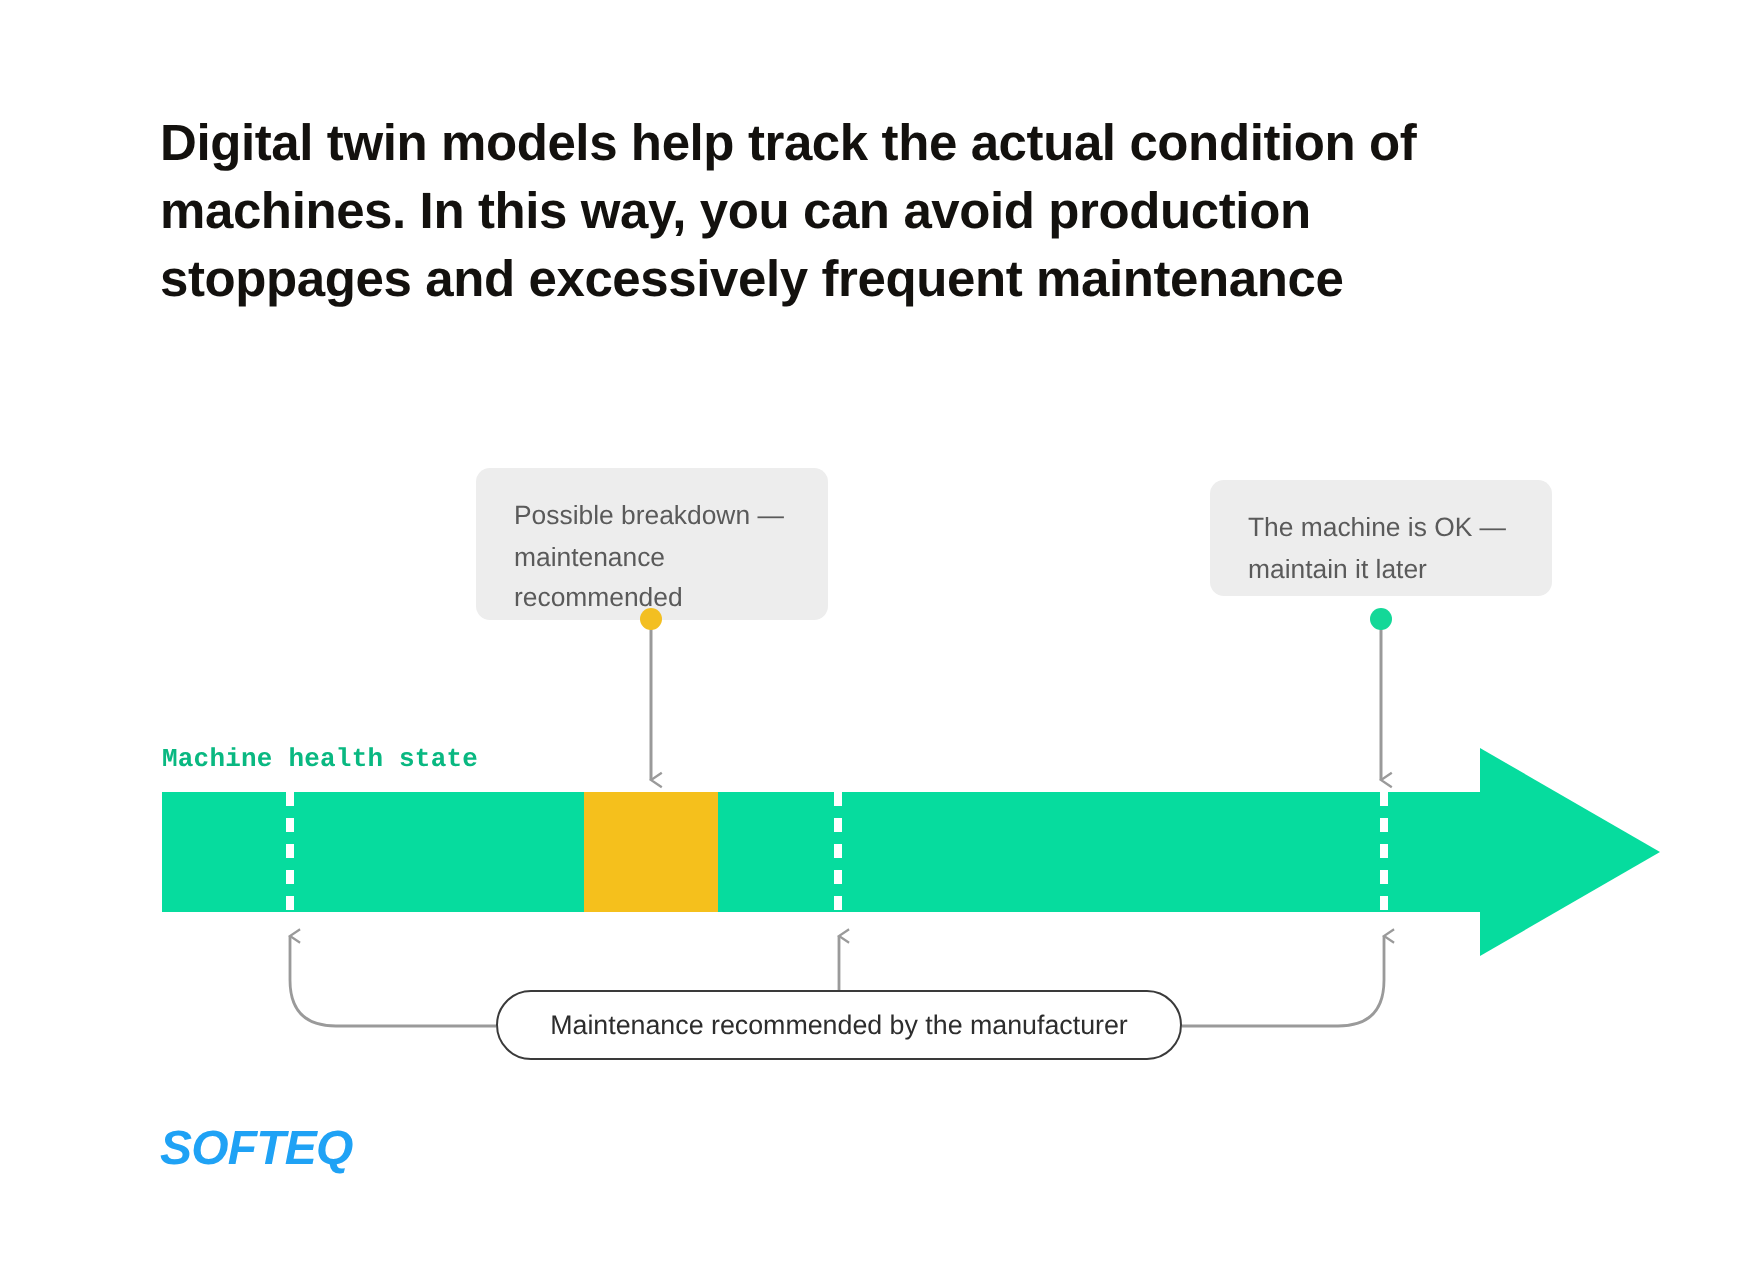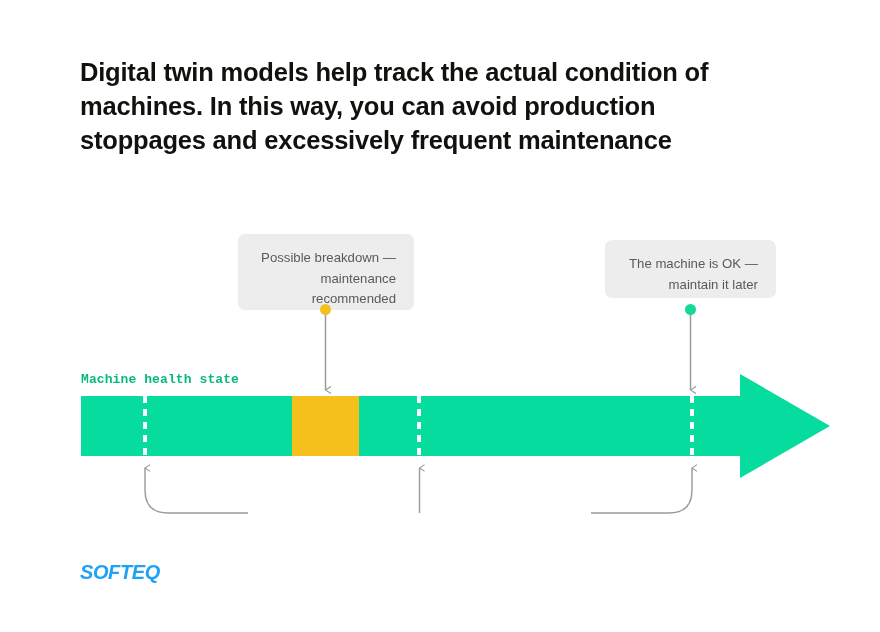--- a/index.html
+++ b/index.html
@@ -39,21 +39,20 @@
   
   .callout {
     position: absolute;
     background: #ededed;
     border-radius: 7px;
     color: #5a5a5a;
     font-size: 13.2px;
     line-height: 20.5px;
     box-sizing: border-box;
     padding: 14px 18px 14px 19px;
-    text-align: right;
   }
   #callout-breakdown {
     left: 238px;
     top: 234px;
     width: 176px;
     height: 76px;
   }
   #callout-ok {
     left: 605px;
     top: 240px;
@@ -143,21 +142,21 @@
     font-size: 13.4px;
     color: #2d2d2d;
     z-index: 3;
   }
 
   
   #logo {
     position: absolute;
     left: 80px;
     top: 561px;
-    font-size: 20px;
+    font-size: 24px;
     font-weight: bold;
     font-style: italic;
     letter-spacing: -0.4px;
     color: #1fa2f5;
     text-align: right;
   }
 </style>
 </head>
 <body>
 
@@ -203,16 +202,19 @@
 
     <div class="bar-seg" style="left:0px;width:211px;background:#06dc9e;"></div>
     <div class="bar-seg" style="left:211px;width:67px;background:#f5c01c;"></div>
     <div class="bar-seg" style="left:278px;width:381px;background:#06dc9e;"></div>
 
     <div class="divider" style="left:62px;"></div>
     <div class="divider" style="left:336px;"></div>
     <div class="divider" style="left:609px;"></div>
   </div>
 
+  <div id="pill">
+    <span>Maintenance recommended by the manufacturer</span>
+  </div>
 
   <div id="logo">SOFTEQ</div>
 
 </div>
 
 </body></html>

